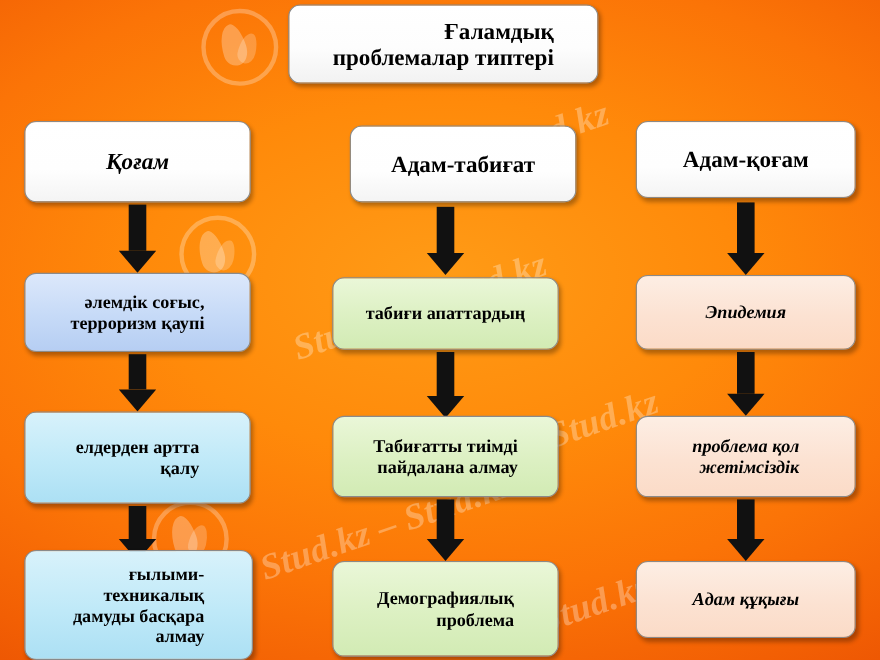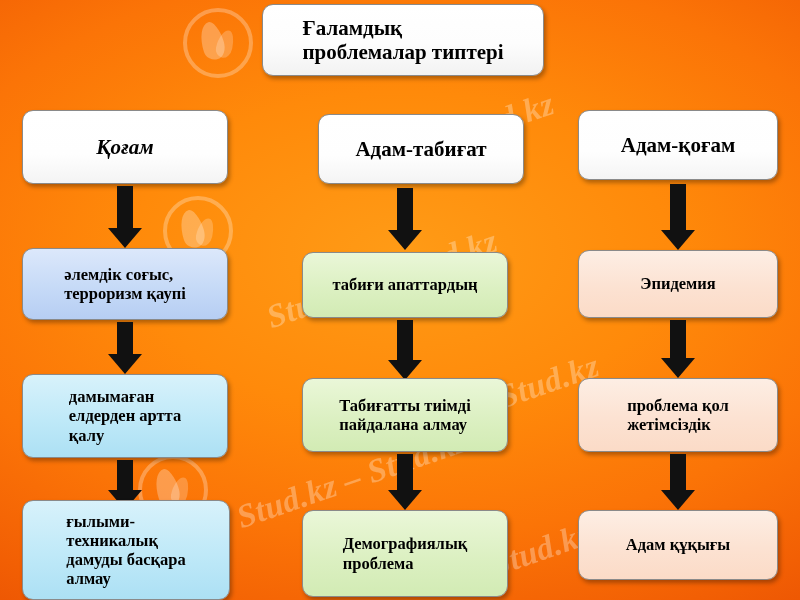--- a/index.html
+++ b/index.html
@@ -71,21 +71,21 @@
   .wm-logo-2 { left: 163px; top: 196px; }
   .wm-logo-3 { left: 138px; top: 455px; }
 
   
   .box {
     position: absolute;
     box-sizing: border-box;
     display: flex;
     align-items: center;
     justify-content: center;
-    text-align: left;
+    text-align: right;
     font-weight: bold;
     line-height: 1.16;
     color: #000;
     border: 1px solid #8a8a8a;
     box-shadow: 2px 3px 4px rgba(0,0,0,0.30);
   }
   .title-box {
     border-radius: 11px;
     background: linear-gradient(to bottom, #ffffff 0%, #fdfdfd 55%, #f2f2f2 100%);
     font-size: 21px;
@@ -106,20 +106,21 @@
     background: linear-gradient(to bottom, #dce8fb 0%, #c6daf7 55%, #b6cef3 100%);
   }
   .node-cyan {
     background: linear-gradient(to bottom, #d8f2fb 0%, #bfe9f8 55%, #ace0f4 100%);
   }
   .node-green {
     background: linear-gradient(to bottom, #eaf7d8 0%, #dcf0c2 55%, #d2ebb4 100%);
   }
   .node-peach {
     background: linear-gradient(to bottom, #fdeee4 0%, #fce2d2 55%, #fbdbc7 100%);
+    font-style: italic;
   }
 
   
   .arrow {
     position: absolute;
     pointer-events: none;
   }
   .arrow .shaft {
     position: absolute;
     left: 50%;
@@ -173,21 +174,20 @@
       <div>әлемдік соғыс,</div>
       <div>терроризм қаупі</div>
     </div>
   </div>
   <div class="arrow" style="left:107px; top:322px; width:36px; height:52px;">
     <div class="shaft" style="height:32px;"></div>
     <div class="head"></div>
   </div>
   <div class="box node node-cyan" style="left:22px; top:374px; width:206px; height:84px;">
     <div>
-      <div>дамымаған</div>
       <div>елдерден артта</div>
       <div>қалу</div>
     </div>
   </div>
   <div class="arrow" style="left:107px; top:460px; width:36px; height:50px;">
     <div class="shaft" style="height:30px;"></div>
     <div class="head"></div>
   </div>
   <div class="box node node-cyan" style="left:22px; top:500px; width:208px; height:100px;">
     <div>

